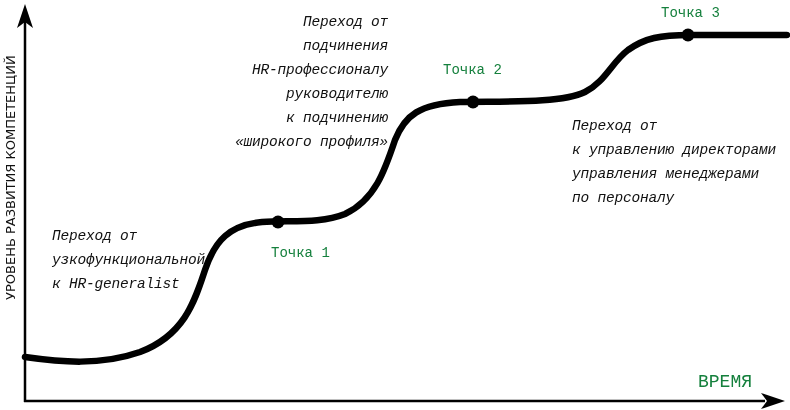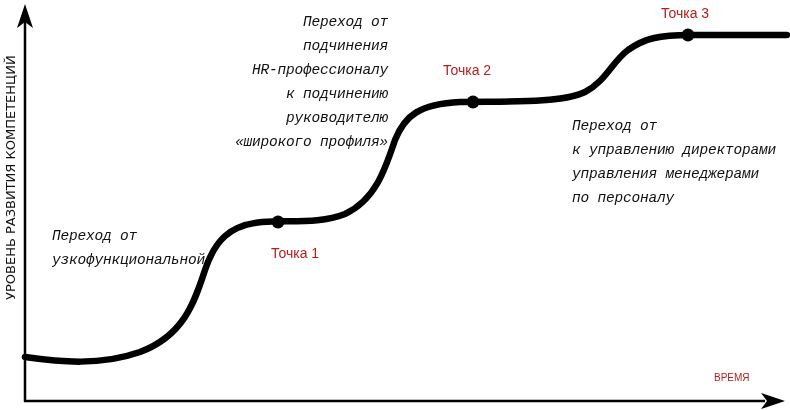--- a/index.html
+++ b/index.html
@@ -1,20 +1,20 @@
 <!DOCTYPE html>
 <html><head>
 <meta charset="utf-8">
 <style>
   html, body { margin: 0; padding: 0; background: #ffffff; }
   body { width: 790px; height: 410px; position: relative; overflow: hidden; font-family: "DejaVu Sans", sans-serif; color: #111; }
   svg.chart { position: absolute; left: 0; top: 0; }
   .script { position: absolute; font-family: Liberation Mono, monospace; font-style: italic; font-size: 14.5px; line-height: 24px; color: #111; white-space: nowrap; letter-spacing: -0.2px; }
   .right { text-align: right; }
-  .label { position: absolute; font-family: Liberation Sans, sans-serif; font-size: 14px; color: #b91c1c; white-space: nowrap; }
+  .label { position: absolute; font-family: Liberation Mono, monospace; font-size: 14px; color: #15803d; white-space: nowrap; }
   .ylabel-inner { position: absolute; left: 3px; top: 300px; transform-origin: 0 0; transform: rotate(-90deg); font-family: "DejaVu Sans", sans-serif; font-size: 13px; white-space: nowrap; color: #111; }
 </style>
 </head>
 <body>
 
 <svg class="chart" width="790" height="410" viewBox="0 0 790 410">
 
   <line x1="25" y1="402" x2="25" y2="22" stroke="#000" stroke-width="2.5"></line>
   <polygon points="25,4 17,28 25,22 33,28" fill="#000"></polygon>
 
@@ -33,37 +33,38 @@
            C645,38 660,35 690,35
            L787,35" fill="none" stroke="#000" stroke-width="6.5" stroke-linecap="round" stroke-linejoin="round"></path>
 
   <circle cx="278" cy="222" r="6.5" fill="#000"></circle>
   <circle cx="473" cy="102" r="6.5" fill="#000"></circle>
   <circle cx="688" cy="35" r="6.5" fill="#000"></circle>
 </svg>
 
 <div class="ylabel-inner">УРОВЕНЬ РАЗВИТИЯ КОМПЕТЕНЦИЙ</div>
 
-<div class="label" style="left:698px; top:372px; font-size:10px;margin-left:16px;">ВРЕМЯ</div>
+<div class="label" style="left:698px; top:372px; font-size:18px;">ВРЕМЯ</div>
 
 <div class="label" style="left:271px; top:245px;text-align:right;">Точка 1</div>
 <div class="label" style="left:443px; top:62px;">Точка 2</div>
 <div class="label" style="left:661px; top:5px;">Точка 3</div>
 
 <div class="script" style="left:52px; top:224px;">
   <div>Переход от</div>
   <div>узкофункциональной</div>
+  <div>к HR-generalist</div>
 </div>
 
 <div class="script right" style="right:402px; top:10px; width:180px;">
   <div>Переход от</div>
   <div>подчинения</div>
   <div>HR-профессионалу</div>
+  <div>руководителю</div>
   <div>к подчинению</div>
-  <div>руководителю</div>
   <div>«широкого профиля»</div>
 </div>
 
 <div class="script" style="left:572px; top:114px;">
   <div>Переход от</div>
   <div>к управлению директорами</div>
   <div>управления менеджерами</div>
   <div>по персоналу</div>
 </div>
 

